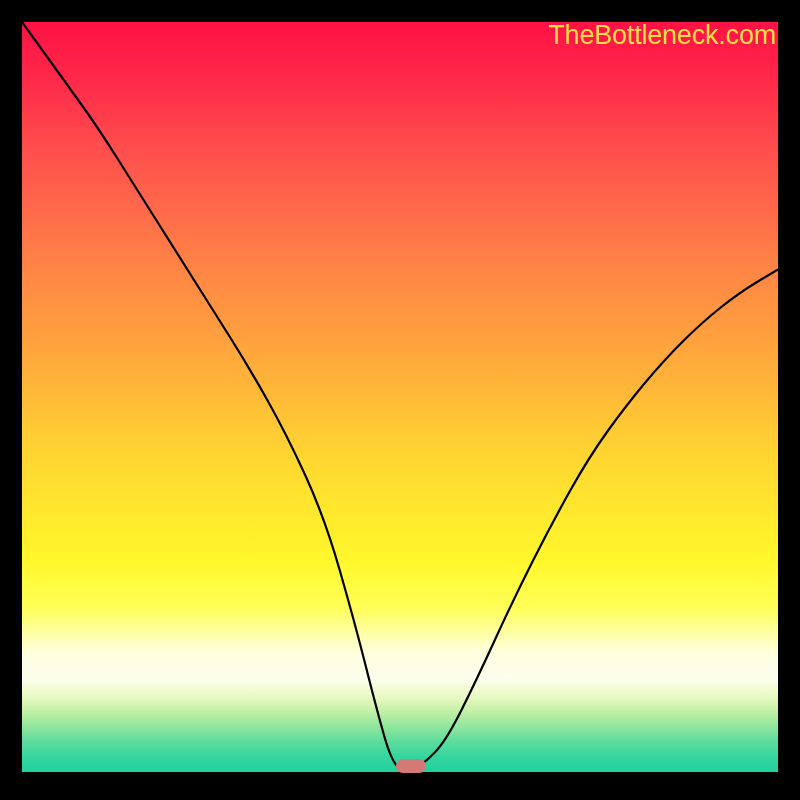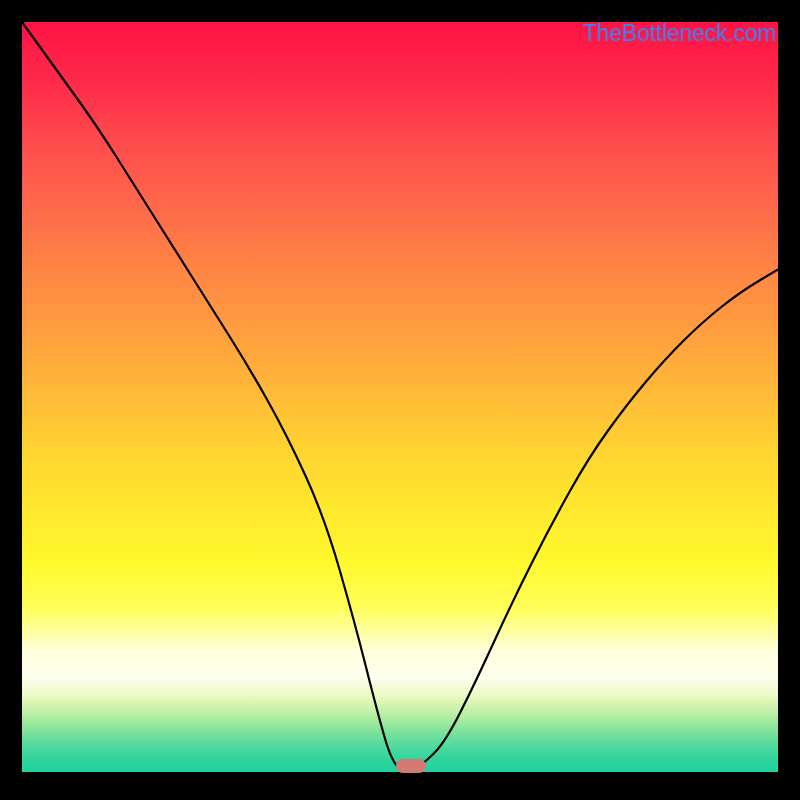--- a/index.html
+++ b/index.html
@@ -42,22 +42,22 @@
       #8ee69c 94%,
       #5cdc9e 96%,
       #35d59f 98%,
       #1fd19e 100%
     );
   }
   .watermark {
     position: absolute;
     top: -2px;
     right: 2px;
-    color: #3b82f6;
-    font-size: 23px;
+    color: #fde047;
+    font-size: 27px;
     font-weight: 500;
     letter-spacing: -0.2px;
     user-select: none;
   }
   svg.curve {
     position: absolute;
     inset: 0;
     width: 100%;
     height: 100%;
   }

